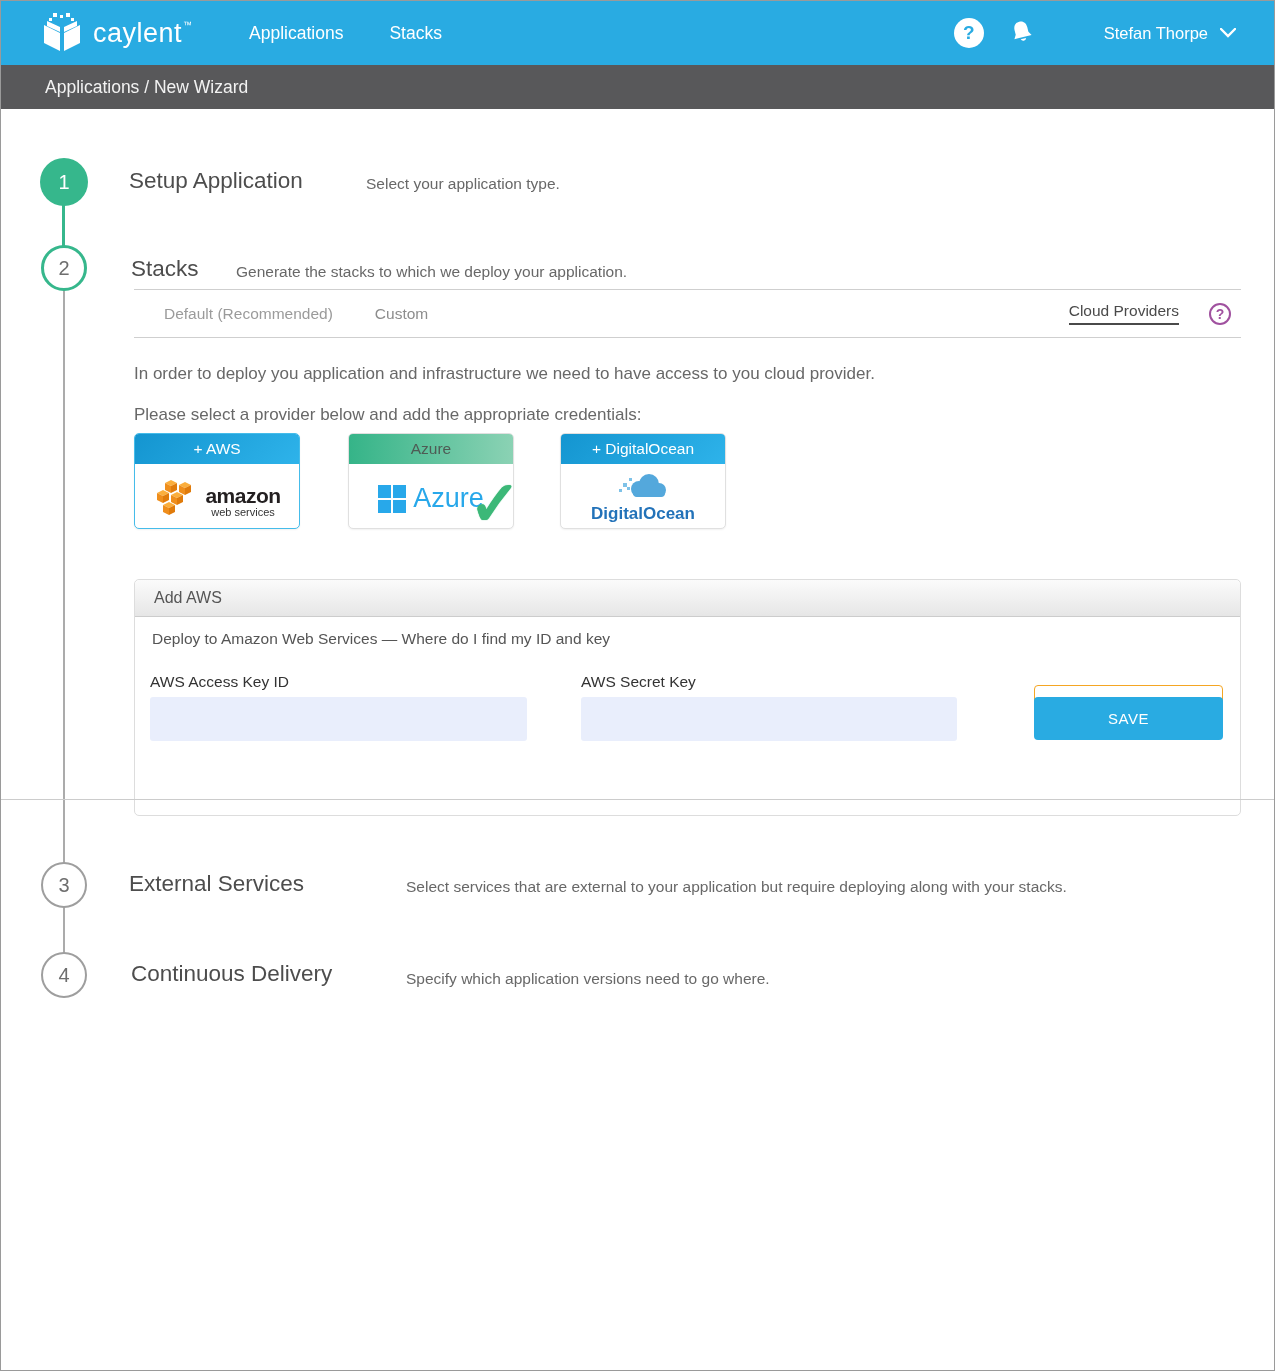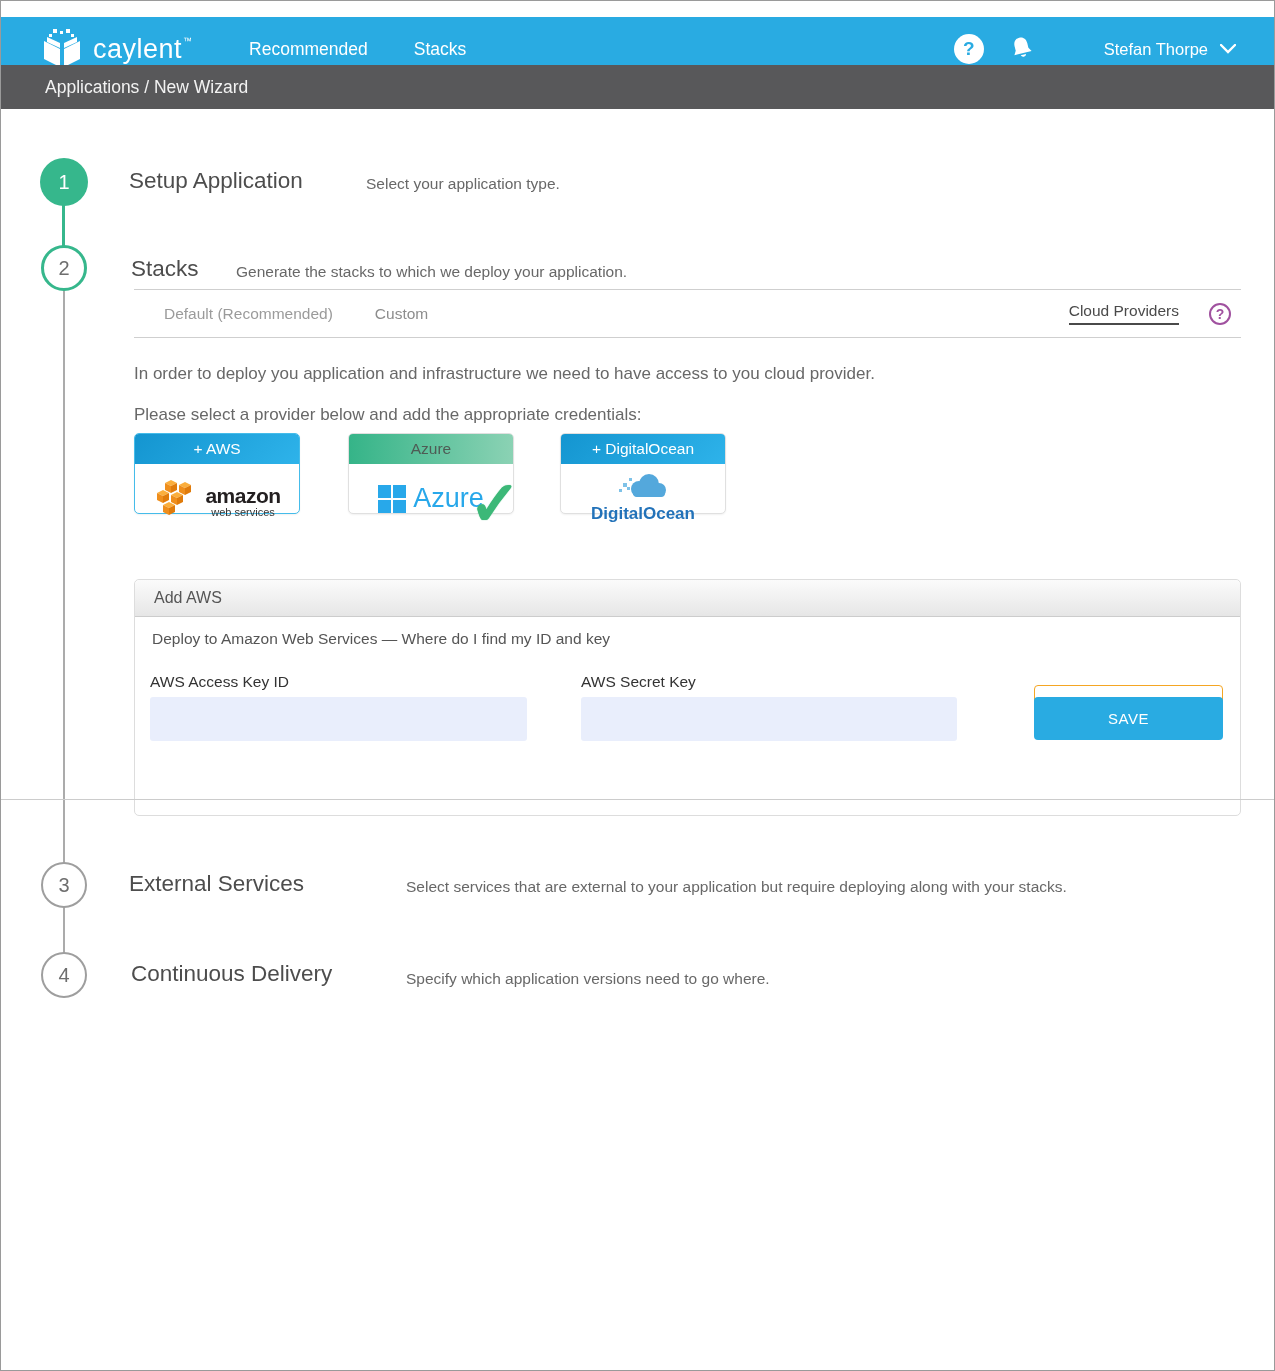--- a/index.html
+++ b/index.html
@@ -6,21 +6,21 @@
   html,body { background:#fff; }
   body { font-family:"Liberation Sans", sans-serif; }
   .page {
     position:relative; width:1275px; height:1371px;
     border:1px solid #9a9a9a; background:#fff; overflow:hidden;
   }
 
   
   .topbar {
     position:absolute; left:0; top:0; width:100%; height:64px;
-    background:#29ABE2; display:flex; align-items:center; color:#fff;margin-top:16px;
+    background:#29ABE2; display:flex; align-items:center; color:#fff;
   }
   .brand { display:flex; align-items:center; margin-left:40px; }
   .brand svg { display:block; }
   .brand-text { font-size:27px; font-weight:400; letter-spacing:.5px; margin-left:10px; color:#fff; }
   .brand-tm { font-size:9px; vertical-align:top; position:relative; top:-8px; left:1px; }
   .topnav { display:flex; align-items:center; margin-left:58px; gap:46px; }
   .topnav a { color:#fff; font-size:17.5px; text-decoration:none; cursor:pointer; }
   .topbar-right { margin-left:auto; display:flex; align-items:center; margin-right:38px; gap:24px; }
   .help-circle {
     width:30px; height:30px; border-radius:50%; background:#fff; color:#29ABE2;
@@ -71,21 +71,21 @@
   .q-circle {
     width:22px; height:22px; border-radius:50%; border:2px solid #A0519F; color:#A0519F;
     display:flex; align-items:center; justify-content:center; font-size:14px; font-weight:700;
     cursor:pointer;
   }
 
   .para { font-size:17px; color:#686868; }
 
   
   .card {
-    top:322px; width:166px; height:81px; border-radius:5px; background:#fff;
+    top:322px; width:166px; height:96px; border-radius:5px; background:#fff;
     border:1px solid #e0e0e0; cursor:pointer; overflow:visible;
     box-shadow:0 1px 2px rgba(0,0,0,.06);
   }
   .card-aws { left:133px; border:1px solid #45BCEA; }
   .card-azure { left:347px; }
   .card-do  { left:559px; }
   .card-head {
     height:30px; border-radius:4px 4px 0 0; display:flex; align-items:center; justify-content:center;
     font-size:15.5px;
   }
@@ -156,21 +156,21 @@
           <polygon points="6,8 19,14 19,19 6,13"></polygon>
           <polygon points="36,8 23,14 23,19 36,13"></polygon>
           <polygon points="3,12 19,20 19,38 3,30"></polygon>
           <polygon points="39,12 23,20 23,38 39,30"></polygon>
         </g>
       </svg>
       <span class="brand-text">caylent</span>
       <span class="brand-tm">™</span>
     </div>
     <nav class="topnav">
-      <a>Recommended</a>
+      <a>Applications</a>
       <a>Stacks</a>
     </nav>
     <div class="topbar-right">
       <div class="help-circle">
         <span>?</span>
       </div>
       <svg class="bell" width="28" height="28" viewBox="0 0 24 24">
         <g fill="#ffffff">
           <path d="M12 2c-3.6 0-5.6 2.7-5.6 6.1v4.1L4.4 15.6h15.2l-2-3.4V8.1C17.6 4.7 15.6 2 12 2z"></path>
           <path d="M9.6 17a2.5 2.5 0 0 0 4.8 0z"></path>

